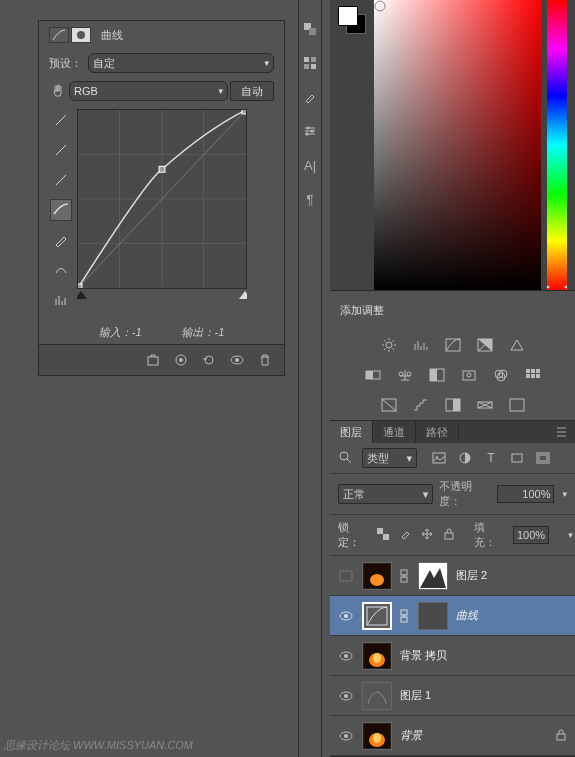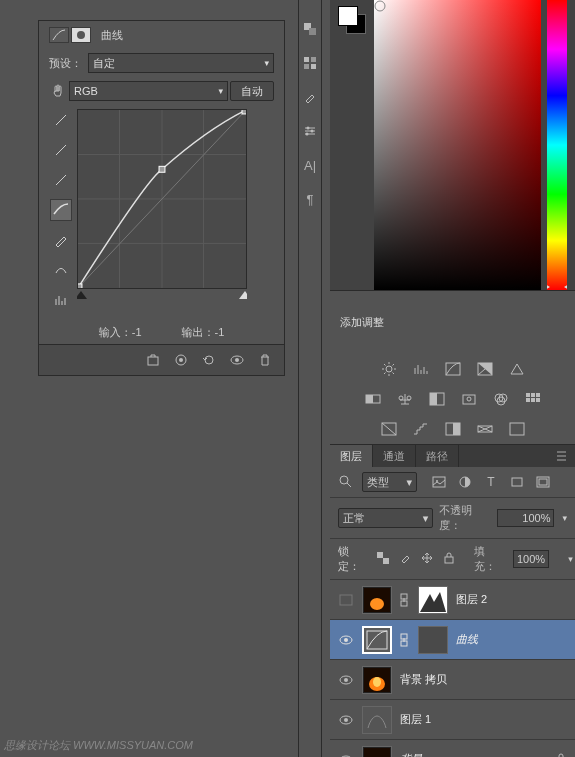--- a/index.html
+++ b/index.html
@@ -8,51 +8,51 @@
 .panel-header{display:flex;align-items:center;height:24px;background:#424242;border-bottom:1px solid #2a2a2a;padding:0 6px;justify-content:space-between;}
 .hdr-icons{display:flex;gap:8px;}
 .hdr-ic{width:12px;height:12px;display:inline-block;}
 .row{display:flex;align-items:center;padding:6px 10px;gap:6px;}
 .row-icons{display:flex;gap:2px;}
 .ic{width:20px;height:16px;background:#5a5a5a;border:1px solid #3a3a3a;display:flex;align-items:center;justify-content:center;}
 .ic.sel{background:#dcdcdc;}
 .curves-label{margin-left:4px;}
 .preset-row{display:flex;align-items:center;padding:4px 10px;gap:6px;}
 .lbl{color:#ccc;}
-.select{flex:1;height:20px;background:#4a4a4a;border:1px solid #2a2a2a;color:#ddd;padding:0 4px;display:flex;align-items:center;justify-content:space-between;border-radius:0;}
+.select{flex:1;height:20px;background:#4a4a4a;border:1px solid #2a2a2a;color:#ddd;padding:0 4px;display:flex;align-items:center;justify-content:space-between;border-radius:6px;}
 .select .arrow{font-size:9px;}
 .channel-row{display:flex;align-items:center;padding:4px 10px;gap:2px;}
 .channel-ic{width:18px;height:18px;display:flex;align-items:center;justify-content:center;}
 .auto-btn{width:44px;height:20px;background:#4a4a4a;border:1px solid #2a2a2a;color:#ddd;border-radius:2px;font-size:11px;}
 .curves-area{display:flex;padding:4px 10px 10px 10px;gap:4px;}
 .tool-col{display:flex;flex-direction:column;gap:8px;width:24px;align-items:center;}
 .tool-ic{width:22px;height:22px;display:flex;align-items:center;justify-content:center;border:1px solid transparent;}
 .tool-ic.active{background:#6a6a6a;border-color:#3a3a3a;}
 .curve-graph{width:170px;height:180px;background:#4a4a4a;border:1px solid #2a2a2a;position:relative;}
 .curve-graph svg{position:absolute;inset:0;}
 .hslider{flex:1;height:10px;position:relative;}
 .io-row{display:flex;padding:4px 10px;gap:40px;justify-content:center;}
-.io-lbl{color:#ccc;}
+.io-lbl{color:#ccc;font-style:italic;}
 .bottom-bar{display:flex;justify-content:flex-end;gap:10px;padding:6px 10px;border-top:1px solid #2a2a2a;background:#4a4a4a;}
 .bb-ic{width:18px;height:18px;display:flex;align-items:center;justify-content:center;}
 .v-toolbar{position:absolute;left:298px;top:0;width:24px;background:#535353;display:flex;flex-direction:column;align-items:center;padding-top:20px;gap:16px;border-left:1px solid #2a2a2a;border-right:1px solid #2a2a2a;height:100%;}
 .vt-ic{width:18px;height:18px;display:flex;align-items:center;justify-content:center;color:#b0b0b0;}
 .right-col{position:absolute;left:330px;top:0;right:0;height:100%;background:#535353;display:flex;flex-direction:column;}
 .color-picker{height:293px;background:#424242;padding:0 8px 0 12px;display:flex;gap:6px;position:relative;}
 .swatch-box{position:absolute;left:8px;top:6px;width:28px;height:28px;}
 .swatch-box .fg{position:absolute;left:0;top:0;width:20px;height:20px;background:#fff;border:1px solid #000;z-index:2;}
 .swatch-box .bg{position:absolute;left:8px;top:8px;width:20px;height:20px;background:#000;border:1px solid #666;}
 .color-field{flex:1;height:290px;position:relative;margin-left:32px;}
 .hue-strip{width:20px;height:290px;}
 .adjust-panel{border-top:1px solid #2a2a2a;}
 .tabs{display:flex;background:#3a3a3a;height:22px;align-items:stretch;}
 .tab{padding:0 10px;display:flex;align-items:center;border-right:1px solid #2a2a2a;color:#aaa;}
 .tab.active{background:#535353;color:#ddd;}
 .tab-menu{margin-left:auto;padding:0 6px;display:flex;align-items:center;}
-.adj-title{padding:24px 10px;color:#ddd;}
+.adj-title{padding:12px 10px;color:#ddd;}
 .adj-icons{display:flex;justify-content:center;gap:12px;padding:6px 10px;}
 .adj-ic{width:20px;height:18px;display:flex;align-items:center;justify-content:center;color:#bbb;}
 .layers-panel{border-top:1px solid #2a2a2a;flex:1;display:flex;flex-direction:column;}
 .lyr-ctrl{display:flex;align-items:center;padding:5px 8px;gap:8px;border-bottom:1px solid #3a3a3a;}
 .search-ic{width:16px;height:16px;}
 .kind-sel{width:55px;height:20px;background:#4a4a4a;border:1px solid #2a2a2a;display:flex;align-items:center;justify-content:space-between;padding:0 4px;border-radius:2px;}
 .filter-ics{display:flex;gap:10px;margin-left:6px;}
 .fic{width:16px;height:16px;display:flex;align-items:center;justify-content:center;}
 .lyr-ctrl2{display:flex;align-items:center;padding:5px 8px;gap:6px;border-bottom:1px solid #3a3a3a;}
 .blend-sel{width:100px;height:20px;background:#4a4a4a;border:1px solid #2a2a2a;display:flex;align-items:center;justify-content:space-between;padding:0 4px;border-radius:2px;}

